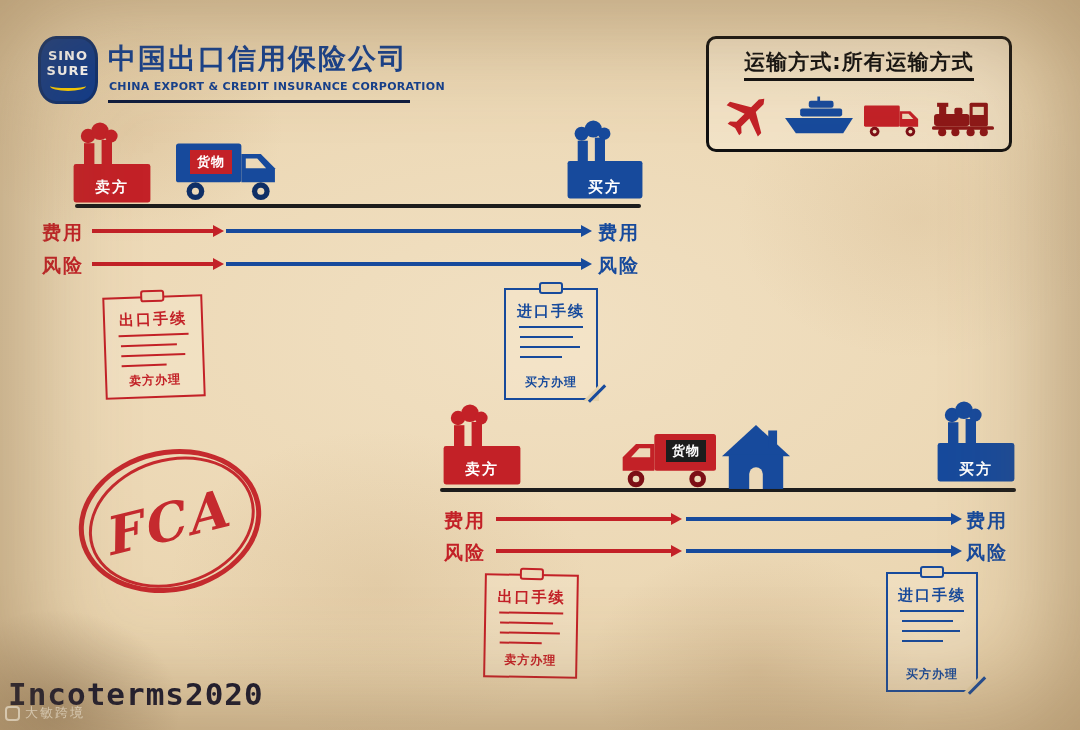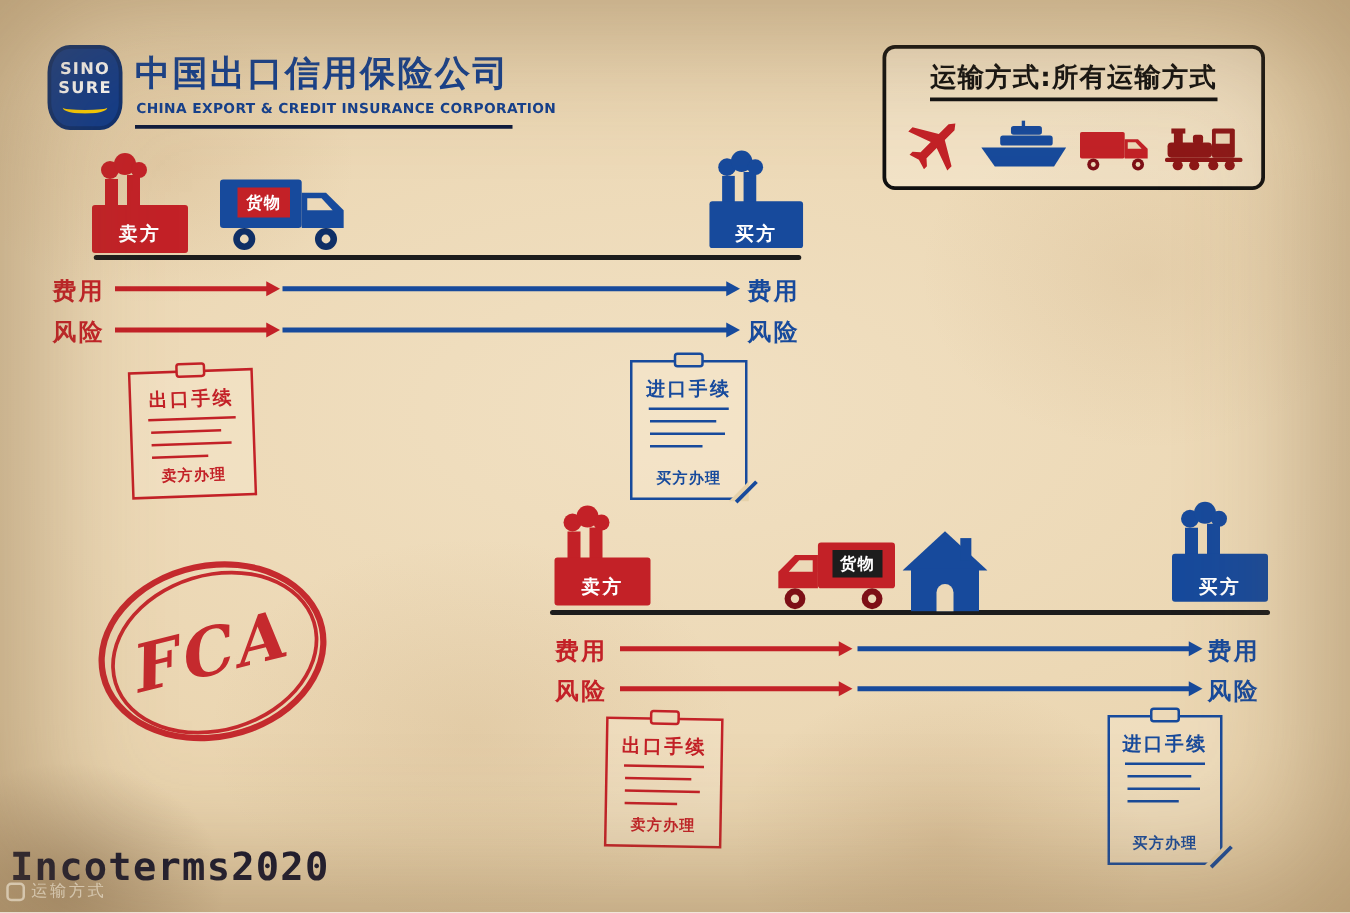--- a/index.html
+++ b/index.html
@@ -339,16 +339,16 @@
     <div class="doc-line w1"></div>
     <div class="doc-line w2"></div>
     <div class="doc-line w3"></div>
     <div class="doc-handler">买方办理</div>
     <div class="doc-fold"></div>
   </div>
 
   <div class="footer-title">Incoterms2020</div>
   <div class="watermark">
     <div class="wm-icon"></div>
-    <span>运输方式</span>
+    <span>大敏跨境</span>
   </div>
 
 </div>
 
 </body></html>

